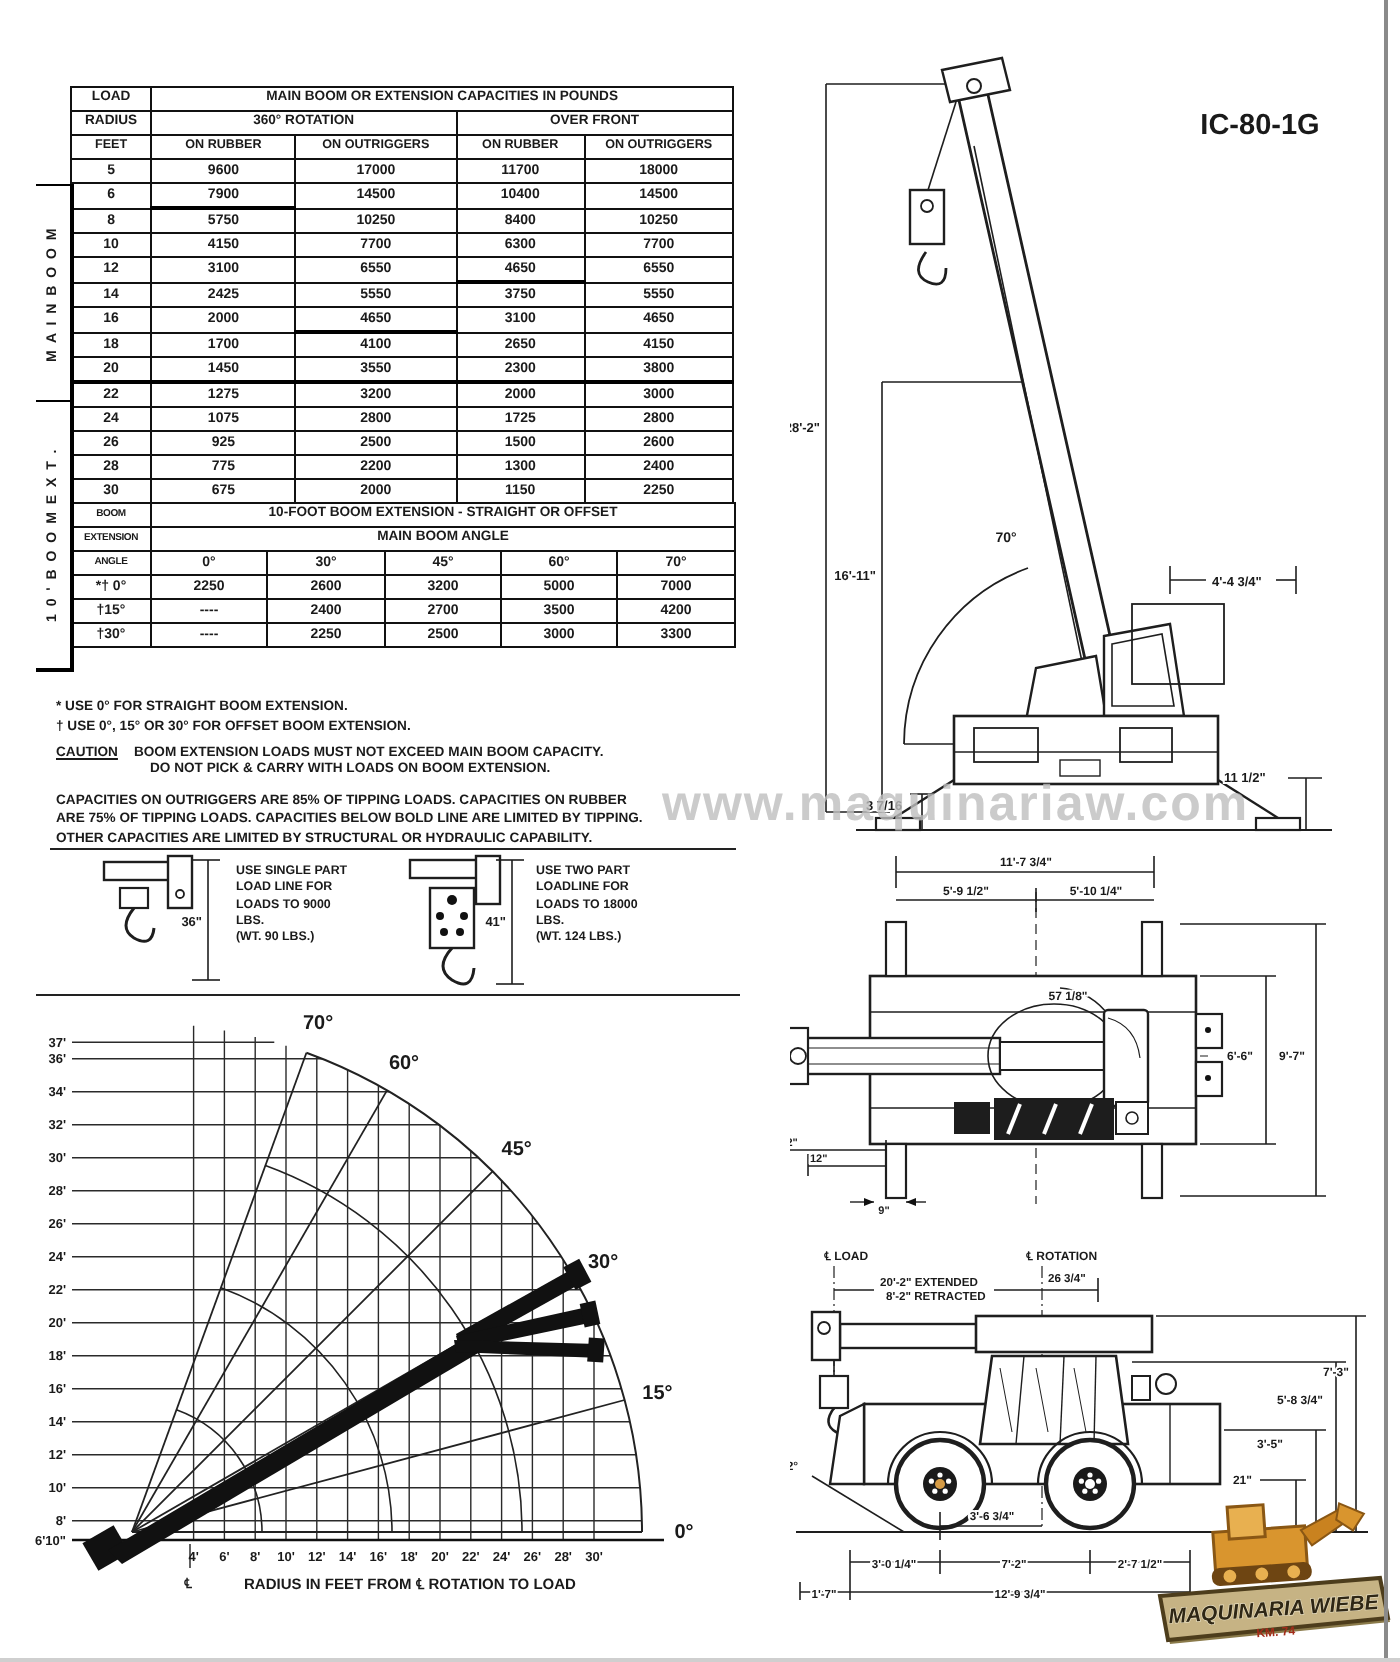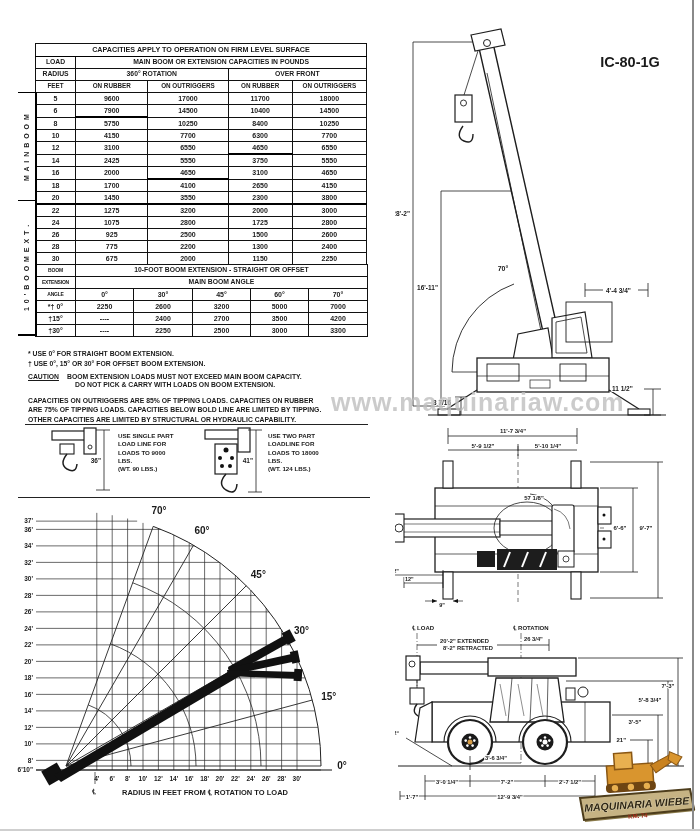--- a/index.html
+++ b/index.html
@@ -60,23 +60,20 @@
 
   <table class="cap">
     <colgroup>
         <col style="width:40px">
         <col style="width:72px">
         <col style="width:80px">
         <col style="width:64px">
         <col style="width:74px">
       </colgroup>
     <thead>
-      <tr>
-          <th colspan="5" class="title">CAPACITIES APPLY TO OPERATION ON FIRM LEVEL SURFACE</th>
-        </tr>
       <tr>
         <th class="rcol h2">LOAD</th>
         <th colspan="4" class="h2">MAIN BOOM OR EXTENSION CAPACITIES IN POUNDS</th>
       </tr>
       <tr>
         <th class="rcol h2">RADIUS</th>
         <th colspan="2" class="h2">360° ROTATION</th>
         <th colspan="2" class="h2">OVER FRONT</th>
       </tr>
       <tr>

